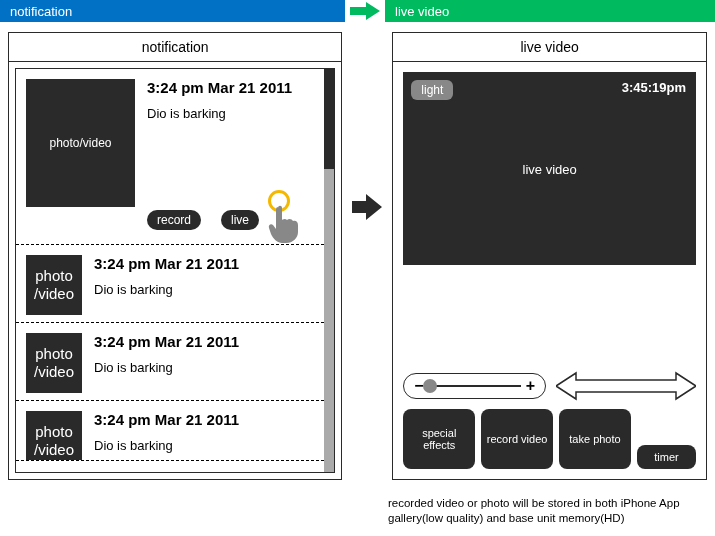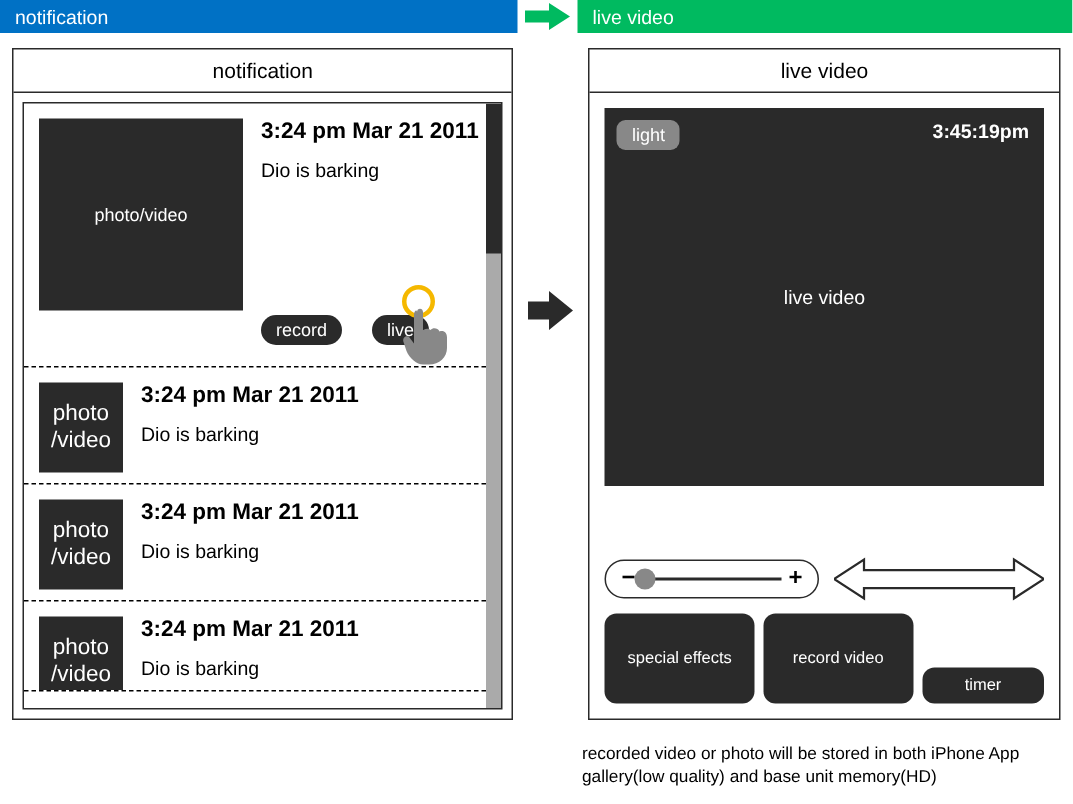--- a/index.html
+++ b/index.html
@@ -21,39 +21,39 @@
   .notif-list { flex: 1; overflow: hidden; position: relative; border: 1px solid #2a2a2a; margin: 6px; }
   .scrollbar { position: absolute; right: 0; top: 0; bottom: 0; width: 10px; background: #aaa; }
   .scrollbar .thumb { position: absolute; top: 0; left: 0; right: 0; height: 100px; background: #2a2a2a; }
   
   .notif-item { display: flex; padding: 10px; gap: 12px; border-bottom: 1px dashed #000; }
   .notif-item.first { height: 176px; }
   .notif-item.small { height: 78px; }
   .notif-item.last-vis { border-bottom: 1px dashed #000; height: 60px; overflow: hidden; }
   
   .thumb-box { background: #2a2a2a; color: #fff; display: flex; align-items: center; justify-content: center; text-align: center; font-size: 12px; line-height: 1.2; }
-  .thumb-large { width: 136px; height: 128px; }
+  .thumb-large { width: 109px; height: 128px; }
   .thumb-small { width: 56px; height: 60px; font-size: 15px; }
   
   .notif-meta { display: flex; flex-direction: column; gap: 10px; flex: 1; }
   .notif-meta .time { font-weight: bold; font-size: 15px; }
   .notif-meta .msg { font-size: 13px; }
   .notif-actions { display: flex; gap: 20px; margin-top: auto; margin-bottom: 4px; position: relative; }
   
   .pill-btn { background: #2a2a2a; color: #fff; border: none; border-radius: 10px; padding: 3px 10px; font-size: 12px; cursor: pointer; }
   
   .tap-indicator { position: absolute; left: 270px; top: 198px; pointer-events: none; }
   .tap-ring { width: 22px; height: 22px; border-radius: 50%; border: 3px solid #f5b800; background: radial-gradient(circle, #fff 35%, transparent 36%); position: absolute; top: -8px; left: -2px; }
   .tap-hand { width: 32px; height: 42px; position: absolute; top: 4px; left: -2px; }
   
   .mid-arrow { display: flex; align-items: center; margin-top: 160px; }
   
   
   .video-wrap { margin: 10px; }
-  .video-area { background: #2a2a2a; color: #fff; position: relative; height: 252px; }
+  .video-area { background: #2a2a2a; color: #fff; position: relative; height: 193px; }
   .light-btn { position: absolute; top: 8px; left: 8px; background: #888; color: #fff; border: none; border-radius: 6px; padding: 3px 10px; font-size: 12px; cursor: pointer; }
   .video-time { position: absolute; top: 8px; right: 10px; font-size: 13px; font-weight: bold; }
   .video-label { position: absolute; top: 50%; left: 50%; transform: translate(-50%,-50%); font-size: 13px; }
   
   .controls-area { margin: 0 10px 10px 10px; display: flex; flex-direction: column; gap: 8px; margin-top: auto; }
   .zoom-nav-row { display: flex; align-items: center; gap: 10px; }
   .zoom-control { flex:1; border: 1.5px solid #2a2a2a; border-radius: 16px; height: 26px; display: flex; align-items: center; padding: 0 10px; position: relative; }
   .zoom-minus { font-weight: bold; font-size: 16px; }
   .zoom-plus { font-weight: bold; font-size: 16px; margin-left: auto; }
   .zoom-track { position: absolute; left: 24px; right: 24px; top: 50%; height: 2px; background: #2a2a2a; transform: translateY(-50%); }
@@ -166,20 +166,21 @@
         </div>
         <div class="nav-arrows">
           <svg width="140" height="30" viewBox="0 0 140 30">
             <path d="M0 15 L20 2 L20 9 L120 9 L120 2 L140 15 L120 28 L120 21 L20 21 L20 28 Z" fill="#fff" stroke="#2a2a2a" stroke-width="1.5"></path>
           </svg>
         </div>
       </div>
       <div class="bottom-btn-row">
         <button class="bottom-btn">special effects</button>
         <button class="bottom-btn">record video</button>
+        <button class="bottom-btn">take photo</button>
         <button class="bottom-btn timer">timer</button>
       </div>
     </div>
   </div>
 </div>
 
 <div class="tap-indicator">
   <div class="tap-ring"></div>
   <svg class="tap-hand" viewBox="0 0 32 42">
     <path d="M10 6 C10 3 14 3 14 6 L14 18 C14 18 17 16 19 18 C21 16 24 17 25 19 C28 18 30 20 30 23 L30 30 C30 36 25 41 18 41 L14 41 C10 41 5 37 3 32 L1 26 C0 23 3 21 5 23 L8 27 L8 8 C8 5 10 4 10 6 Z" fill="#888"></path>

